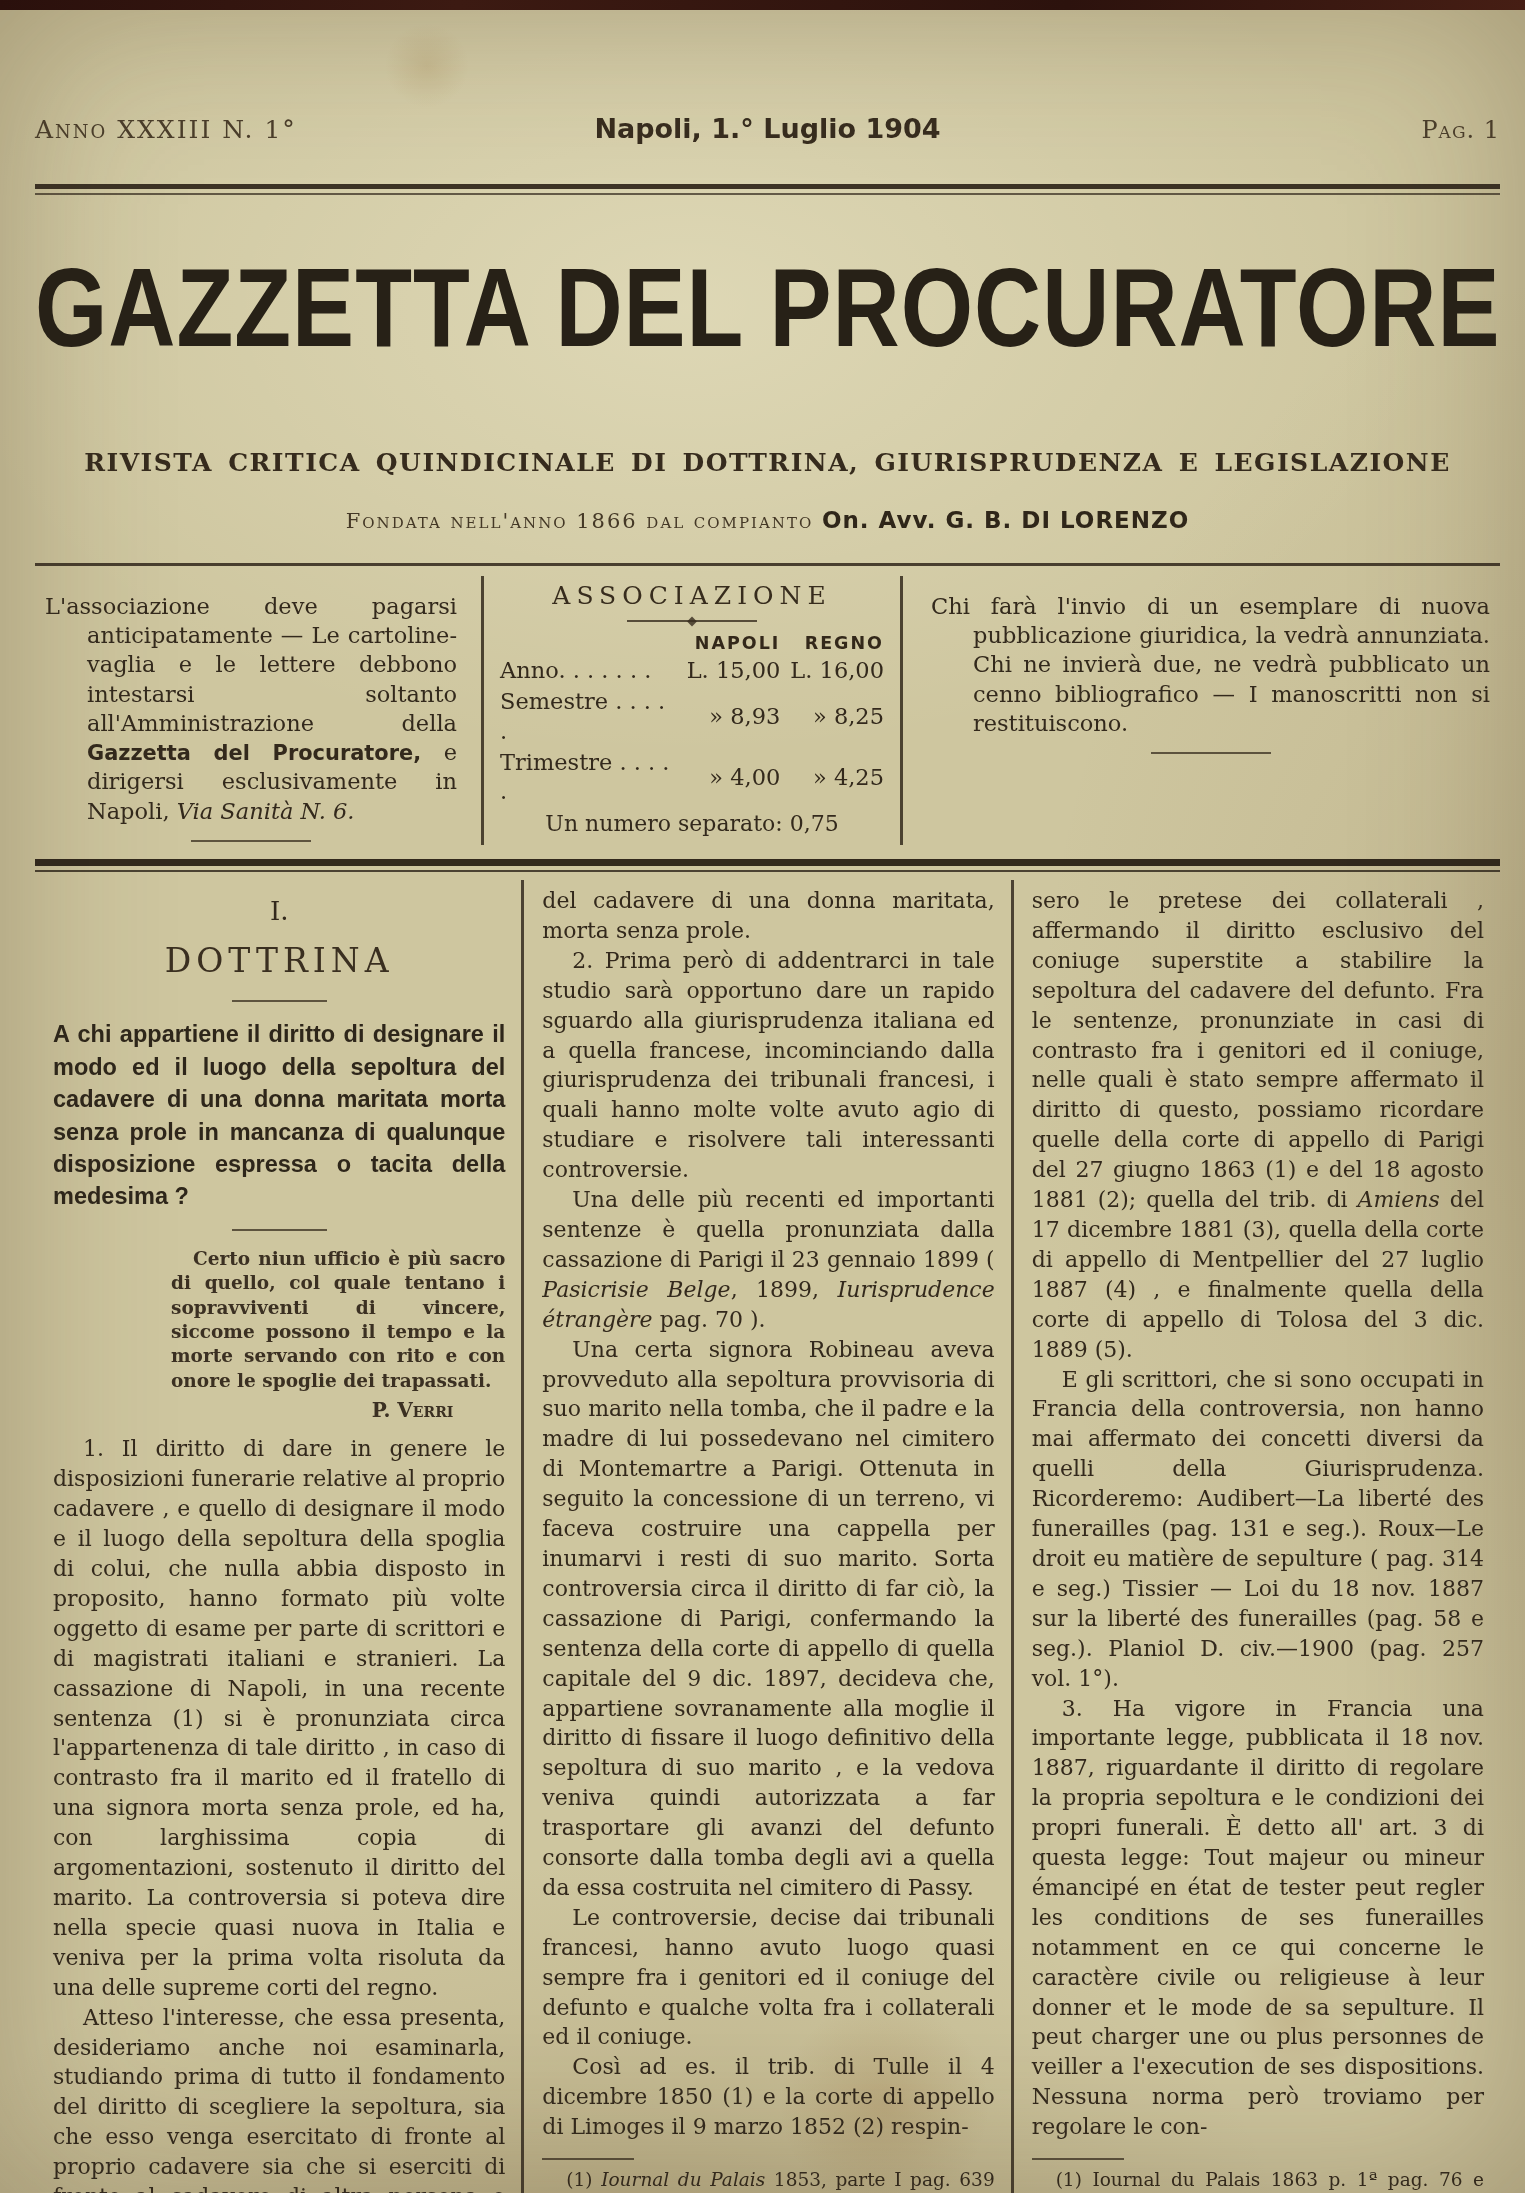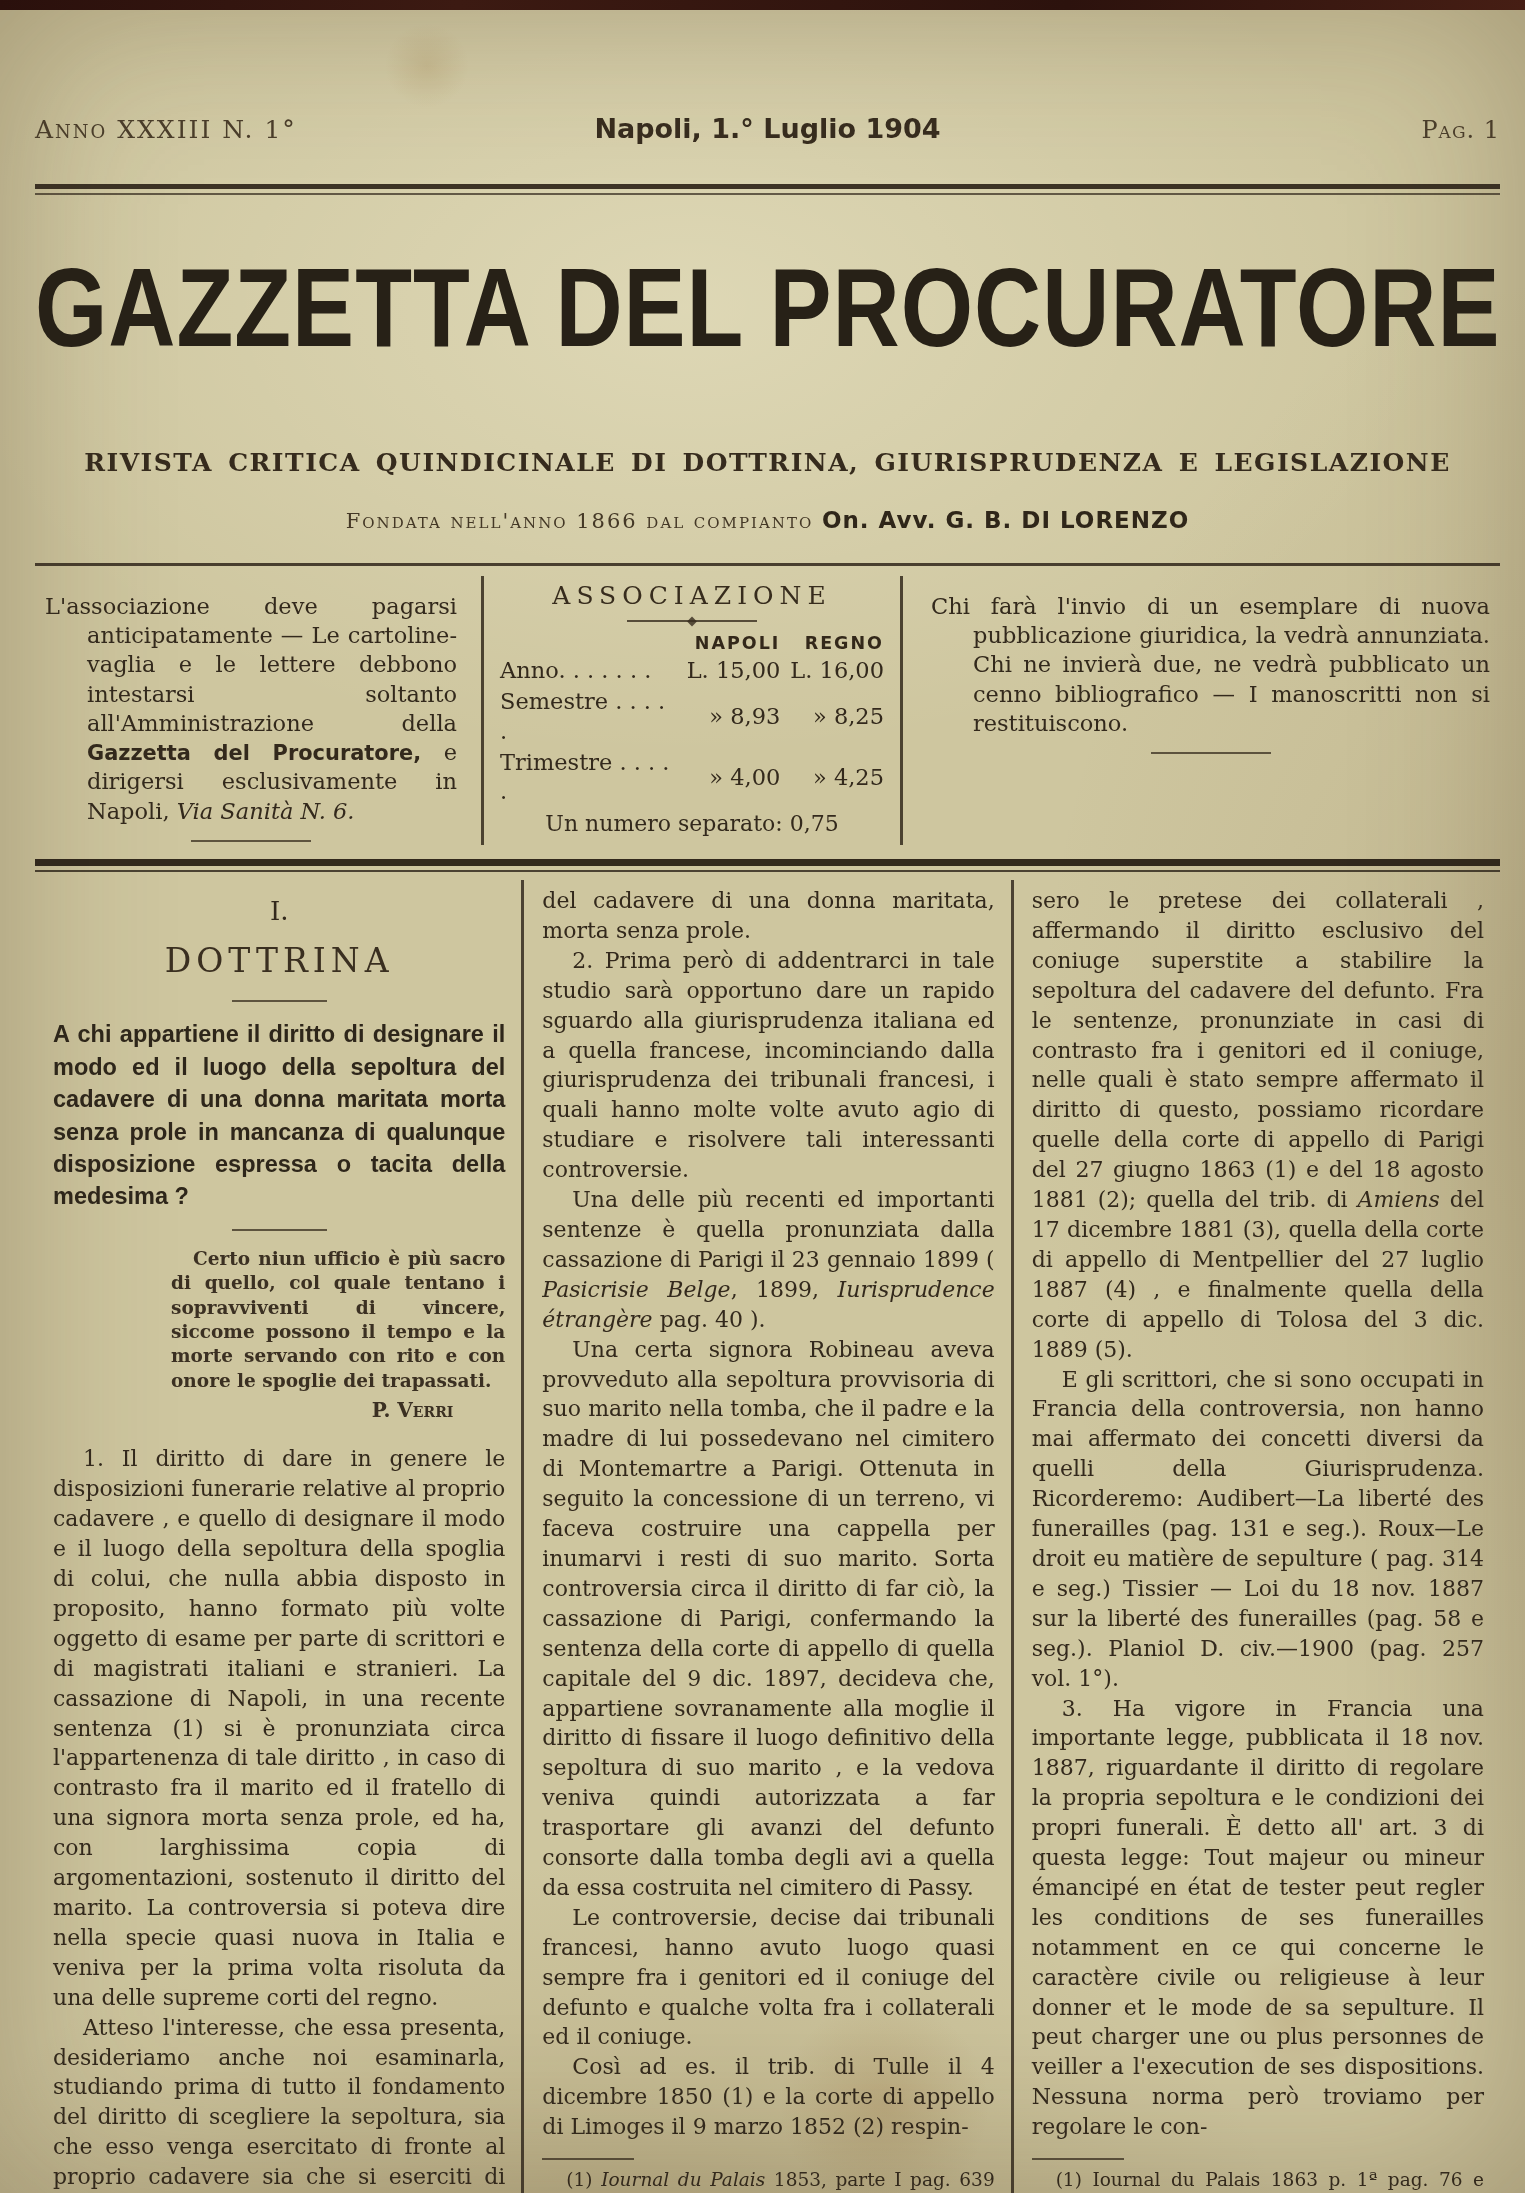--- a/index.html
+++ b/index.html
@@ -64,21 +64,21 @@
   .para{margin:0;text-indent:30px;}
   .noindent{text-indent:0;}
   .sec-num{text-align:center;font-size:26px;margin-top:8px;}
   .sec-title{text-align:center;font-size:33px;letter-spacing:5px;margin-top:10px;color:#3a2f20;}
   .center-rule{width:95px;border-top:2px solid rgba(55,44,30,0.75);margin:16px auto;}
   .article-title{font-family:"Liberation Sans",sans-serif;font-weight:bold;font-size:23.5px;line-height:1.38;color:#2e261a;}
   .epigraph{margin-left:118px;font-size:18.5px;font-weight:bold;line-height:1.32;text-indent:22px;color:#3b3022;}
   .epigraph-author{text-align:right;margin-right:52px;font-variant:small-caps;font-size:20px;margin-top:4px;font-weight:bold;color:#3b3022;}
   .fn-rule{width:92px;border-top:2px solid rgba(55,44,30,0.75);margin:16px 0 8px;}
   .footnote{font-size:18.5px;line-height:1.3;text-indent:24px;margin:0;}
-  .gap-top{margin-top:20px;}
+  .gap-top{margin-top:10px;}
 </style>
 </head>
 <body>
 
 <div class="page">
   <div class="top-edge"></div>
 
   <header class="issue-line">
     <span class="issue-left">Anno XXXIII N. 1°</span>
     <span class="issue-center">Napoli, 1.° Luglio 1904</span>
@@ -151,21 +151,21 @@
       <div class="epigraph">Certo niun ufficio è più sacro di quello, col quale tentano i sopravviventi di vincere, siccome possono il tempo e la morte servando con rito e con onore le spoglie dei trapassati.</div>
       <div class="epigraph-author">P. Verri</div>
       <p class="para gap-top">1. Il diritto di dare in genere le disposizioni funerarie relative al proprio cadavere , e quello di designare il modo e il luogo della sepoltura della spoglia di colui, che nulla abbia disposto in proposito, hanno formato più volte oggetto di esame per parte di scrittori e di magistrati italiani e stranieri. La cassazione di Napoli, in una recente sentenza (1) si è pronunziata circa l'appartenenza di tale diritto , in caso di contrasto fra il marito ed il fratello di una signora morta senza prole, ed ha, con larghissima copia di argomentazioni, sostenuto il diritto del marito. La controversia si poteva dire nella specie quasi nuova in Italia e veniva per la prima volta risoluta da una delle supreme corti del regno.</p>
       <p class="para">Atteso l'interesse, che essa presenta, desideriamo anche noi esaminarla, studiando prima di tutto il fondamento del diritto di scegliere la sepoltura, sia che esso venga esercitato di fronte al proprio cadavere sia che si eserciti di fronte al cadavere di altra persona e venendo poscia ad esaminare a chi tale diritto spetti nel caso che si tratti</p>
 
     </div>
 
     <div class="col col-sep">
       <p class="para noindent">del cadavere di una donna maritata, morta senza prole.</p>
       <p class="para">2. Prima però di addentrarci in tale studio sarà opportuno dare un rapido sguardo alla giurisprudenza italiana ed a quella francese, incominciando dalla giurisprudenza dei tribunali francesi, i quali hanno molte volte avuto agio di studiare e risolvere tali interessanti controversie.</p>
-      <p class="para"><span>Una delle più recenti ed importanti sentenze è quella pronunziata dalla cassazione di Parigi il 23 gennaio 1899 ( </span><span class="italic">Pasicrisie Belge</span><span>, 1899, </span><span class="italic">Iurisprudence étrangère</span><span> pag. 40 ).</span></p>
+      <p class="para"><span>Una delle più recenti ed importanti sentenze è quella pronunziata dalla cassazione di Parigi il 23 gennaio 1899 ( </span><span class="italic">Pasicrisie Belge</span><span>, 1899, </span><span class="italic">Iurisprudence étrangère</span><span> pag. 70 ).</span></p>
       <p class="para">Una certa signora Robineau aveva provveduto alla sepoltura provvisoria di suo marito nella tomba, che il padre e la madre di lui possedevano nel cimitero di Montemartre a Parigi. Ottenuta in seguito la concessione di un terreno, vi faceva costruire una cappella per inumarvi i resti di suo marito. Sorta controversia circa il diritto di far ciò, la cassazione di Parigi, confermando la sentenza della corte di appello di quella capitale del 9 dic. 1897, decideva che, appartiene sovranamente alla moglie il diritto di fissare il luogo definitivo della sepoltura di suo marito , e la vedova veniva quindi autorizzata a far trasportare gli avanzi del defunto consorte dalla tomba degli avi a quella da essa costruita nel cimitero di Passy.</p>
       <p class="para">Le controversie, decise dai tribunali francesi, hanno avuto luogo quasi sempre fra i genitori ed il coniuge del defunto e qualche volta fra i collaterali ed il coniuge.</p>
       <p class="para">Così ad es. il trib. di Tulle il 4 dicembre 1850 (1) e la corte di appello di Limoges il 9 marzo 1852 (2) respin-</p>
       <div class="fn-rule"></div>
       <p class="footnote"><span>(1) </span><span class="italic">Iournal du Palais</span><span> 1853, parte I pag. 639 in nota.</span></p>
 
     </div>
 
     <div class="col col-sep">
       <p class="para noindent"><span>sero le pretese dei collaterali , affermando il diritto esclusivo del coniuge superstite a stabilire la sepoltura del cadavere del defunto. Fra le sentenze, pronunziate in casi di contrasto fra i genitori ed il coniuge, nelle quali è stato sempre affermato il diritto di questo, possiamo ricordare quelle della corte di appello di Parigi del 27 giugno 1863 (1) e del 18 agosto 1881 (2); quella del trib. di </span><span class="italic">Amiens</span><span> del 17 dicembre 1881 (3), quella della corte di appello di Mentpellier del 27 luglio 1887 (4) , e finalmente quella della corte di appello di Tolosa del 3 dic. 1889 (5).</span></p>

